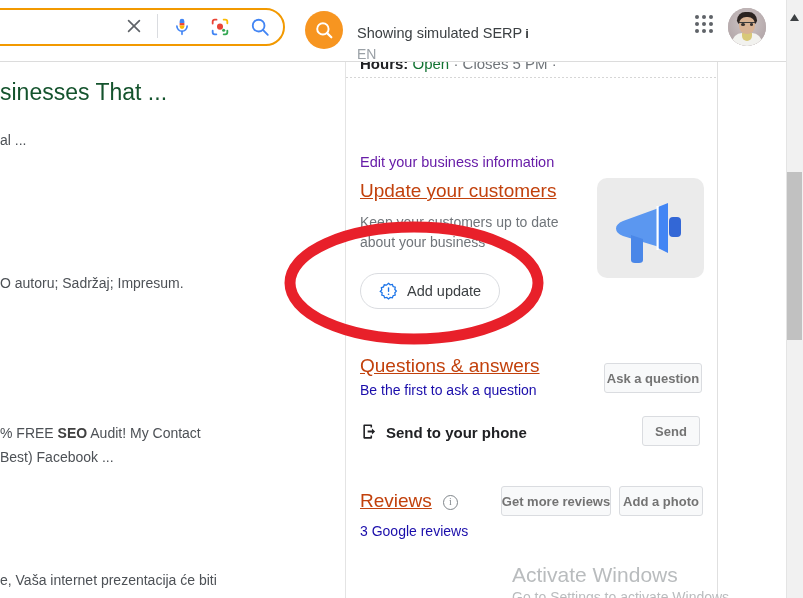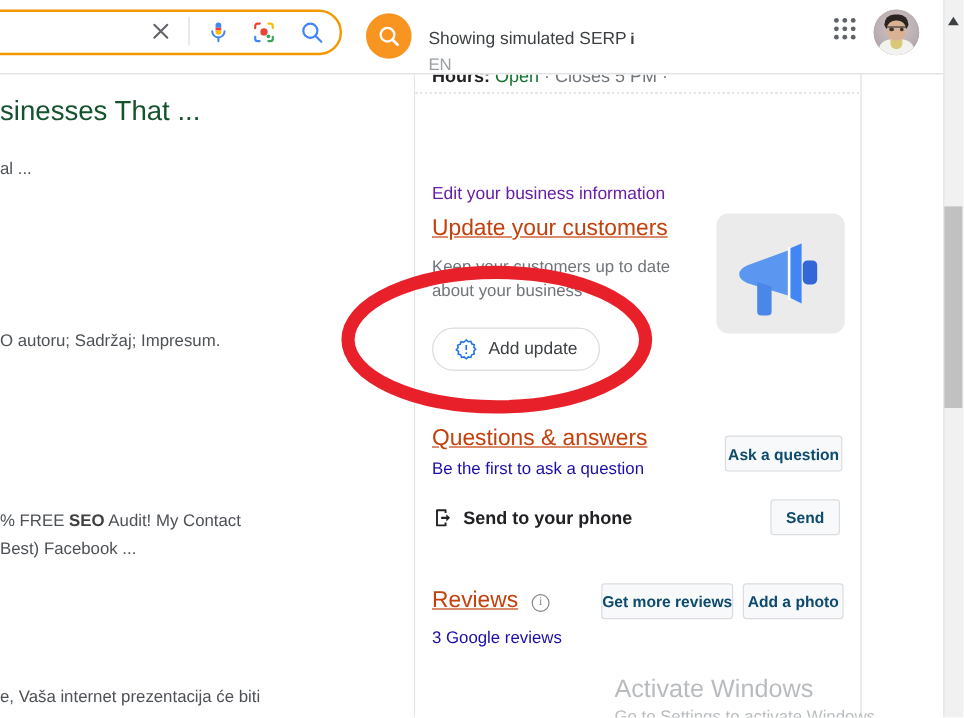--- a/index.html
+++ b/index.html
@@ -278,21 +278,21 @@
     position: absolute;
     display: inline-flex;
     align-items: center;
     justify-content: center;
     height: 30px;
     border: 1px solid #dadce0;
     border-radius: 3px;
     background: #f8f9fa;
     font-size: 13px;
     font-weight: bold;
-    color: #0c4a6e;
+    color: #737373;
     cursor: pointer;
     box-sizing: border-box;
     font-family: "Liberation Sans", sans-serif;
     white-space: nowrap;
   }
 
   
   .mega-tile {
     position: absolute;
     left: 597px; top: 178px;

